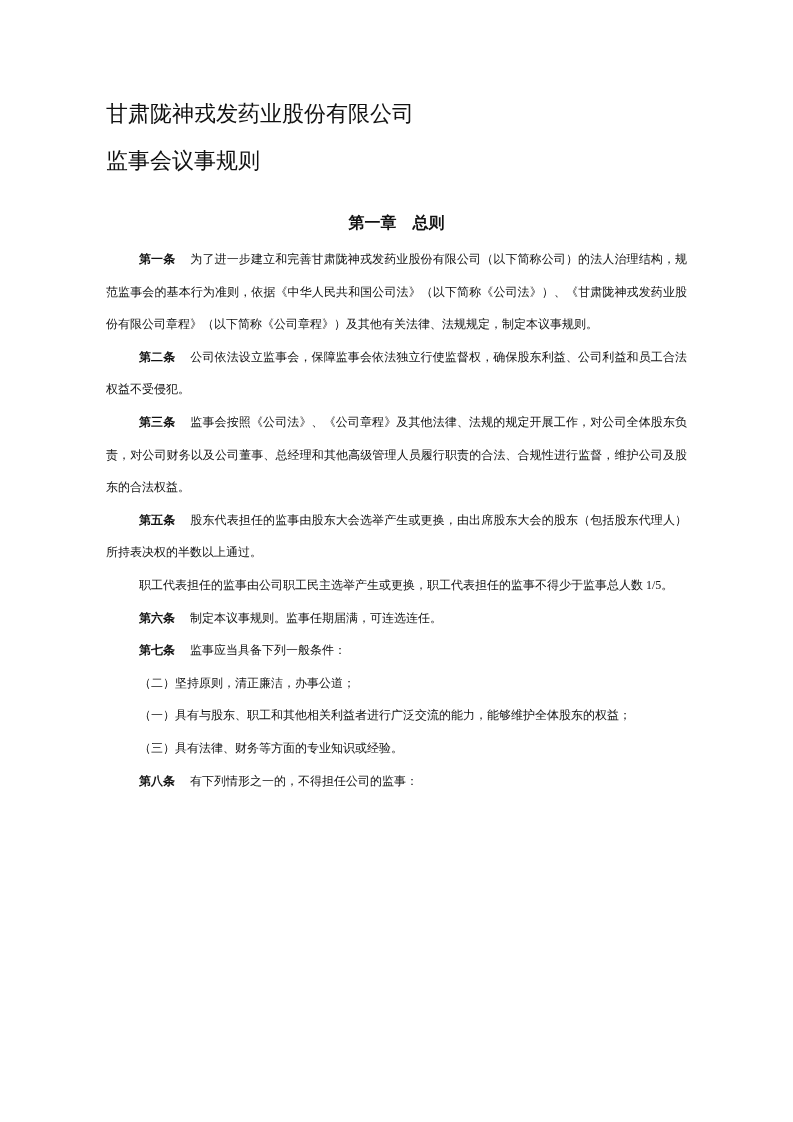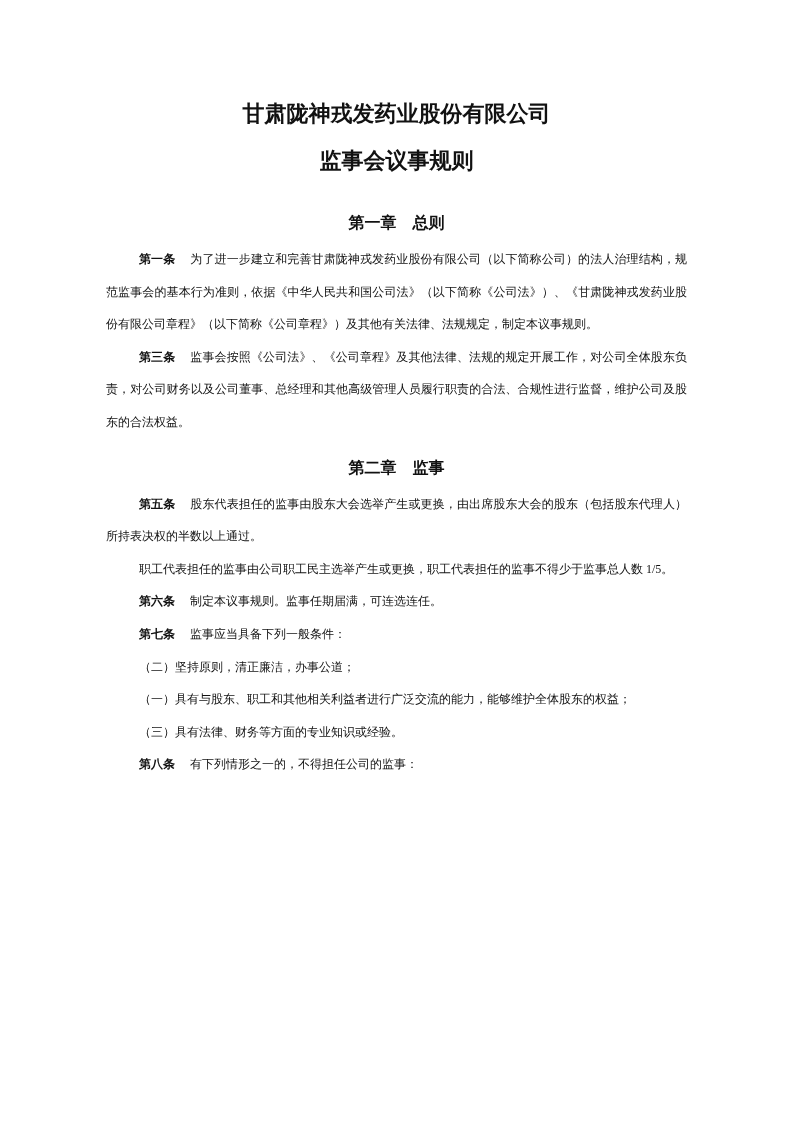--- a/index.html
+++ b/index.html
@@ -12,22 +12,21 @@
     color: #111111;
     font-family: "Liberation Serif", serif;
     box-sizing: border-box;
     padding: 90px 106px 0 106px;
     overflow: hidden;
   }
   .title-block { margin: 0 0 22px 0; }
   .title-line {
     font-size: 22px;
     line-height: 47px;
-    font-weight: bold;
-    text-align: center;
+    font-weight: normal;
     white-space: nowrap;
   }
   .chapter {
     margin: 12px 0 4px 0;
     font-size: 16px;
     line-height: 33px;
     font-weight: bold;
     text-align: center;
   }
   .para {
@@ -50,24 +49,24 @@
 
   <div class="title-block">
     <div class="title-line">甘肃陇神戎发药业股份有限公司</div>
     <div class="title-line">监事会议事规则</div>
   </div>
 
   <p class="chapter">第一章　总则</p>
 
   <p class="para"><b class="lbl">第一条</b><span>为了进一步建立和完善甘肃陇神戎发药业股份有限公司（以下简称公司）的法人治理结构，规范监事会的基本行为准则，依据《中华人民共和国公司法》（以下简称《公司法》）、《甘肃陇神戎发药业股份有限公司章程》（以下简称《公司章程》）及其他有关法律、法规规定，制定本议事规则。</span></p>
 
+  <p class="para"><b class="lbl">第二条</b><span>公司依法设立监事会，保障监事会依法独立行使监督权，确保股东利益、公司利益和员工合法权益不受侵犯。</span></p>
 
   <p class="para"><b class="lbl">第三条</b><span>监事会按照《公司法》、《公司章程》及其他法律、法规的规定开展工作，对公司全体股东负责，对公司财务以及公司董事、总经理和其他高级管理人员履行职责的合法、合规性进行监督，维护公司及股东的合法权益。</span></p>
 
-  <p class="chapter">第二章　监事</p>
 
 
   <p class="para"><b class="lbl">第五条</b><span>股东代表担任的监事由股东大会选举产生或更换，由出席股东大会的股东（包括股东代理人）所持表决权的半数以上通过。</span></p>
 
   <p class="para">职工代表担任的监事由公司职工民主选举产生或更换，职工代表担任的监事不得少于监事总人数 1/5。</p>
 
   <p class="para"><b class="lbl">第六条</b><span>制定本议事规则。监事任期届满，可连选连任。</span></p>
 
   <p class="para"><b class="lbl">第七条</b><span>监事应当具备下列一般条件：</span></p>
 

